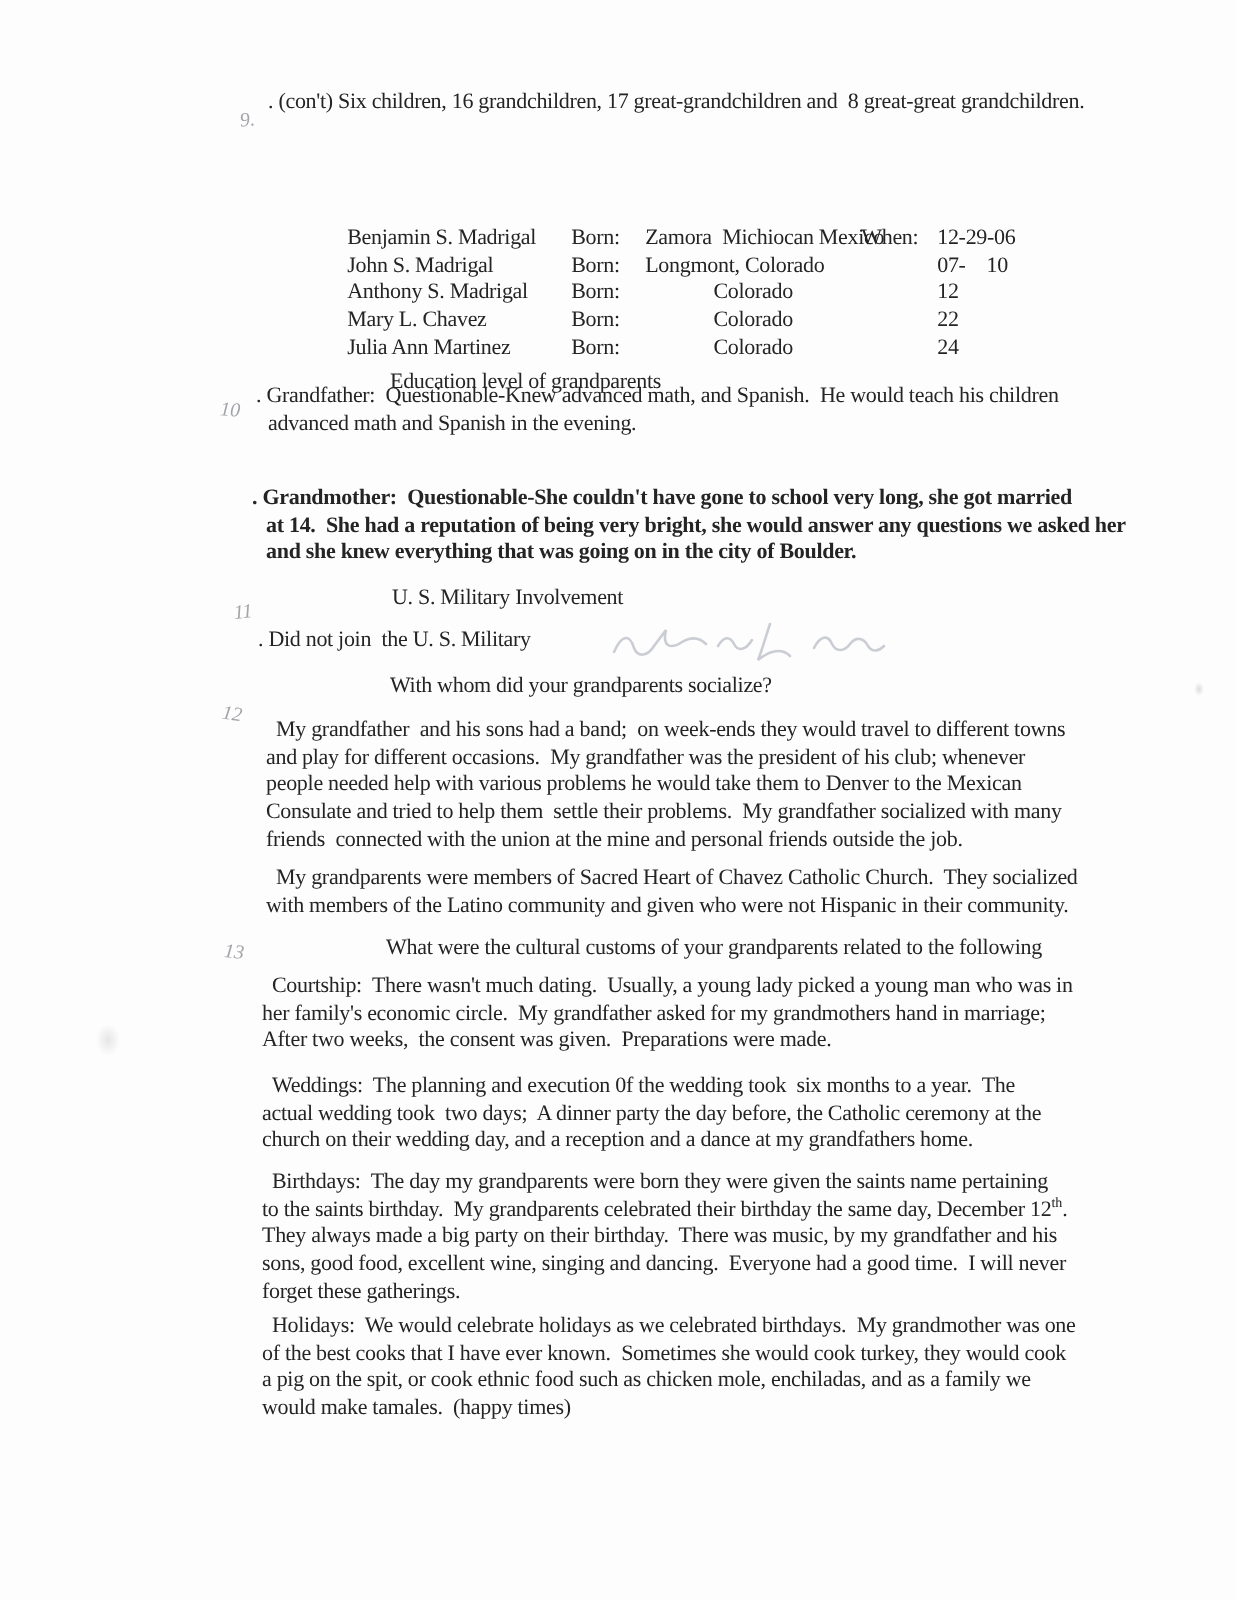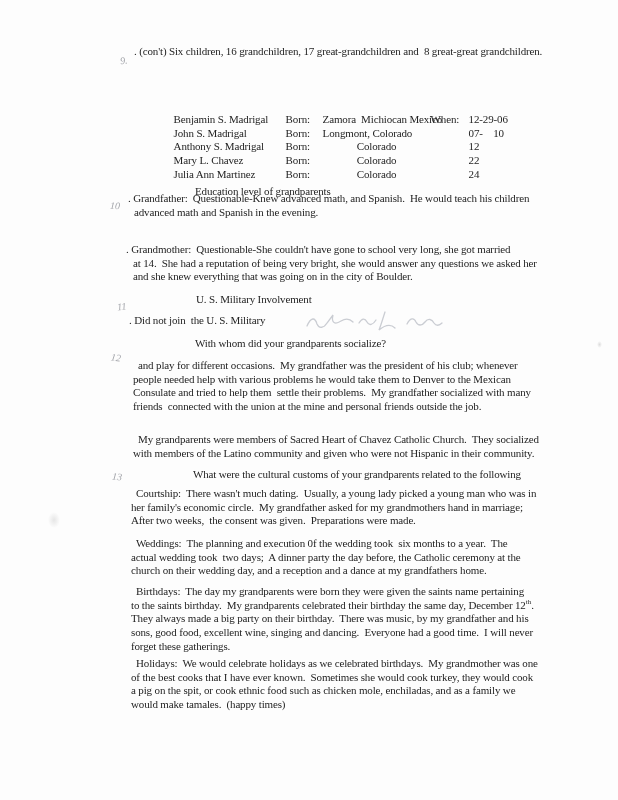--- a/index.html
+++ b/index.html
@@ -77,40 +77,41 @@
   <div class="heading" style="left:195px;top:184px;">Education level of grandparents</div>
   <div class="heading" style="left:196px;top:292px;">U. S. Military Involvement</div>
   <div class="heading" style="left:195px;top:336px;">With whom did your grandparents socialize?</div>
   <div class="heading" style="left:193px;top:467px;">What were the cultural customs of your grandparents related to the following</div>
 
   <div class="block" style="left:128px;top:192px;">
     <div class="line">. Grandfather:  Questionable-Knew advanced math, and Spanish.  He would teach his children</div>
     <div class="line" style="padding-left:6px;">advanced math and Spanish in the evening.</div>
   </div>
 
-  <div class="block" style="left:126px;top:243px;">
+  <div class="block" style="left:126px;top:243px;font-weight:bold;">
     <div class="line">. Grandmother:  Questionable-She couldn't have gone to school very long, she got married</div>
     <div class="line" style="padding-left:7px;">at 14.  She had a reputation of being very bright, she would answer any questions we asked her</div>
     <div class="line" style="padding-left:7px;">and she knew everything that was going on in the city of Boulder.</div>
   </div>
 
   <div class="block" style="left:129px;top:314px;">
     <div class="line">. Did not join  the U. S. Military</div>
   </div>
 
   <svg class="squiggle" width="152" height="26" viewBox="0 0 152 26">
     <g fill="none" stroke="#c2c5cc" stroke-width="1.3" stroke-linecap="round" opacity="0.85">
       <path d="M4 17 c4 -9 8 -9 10 -2 c2 5 7 4 10 -1 l6 -8 c-2 8 2 10 8 6 c5 -3 9 -2 12 1"></path>
       <path d="M56 14 c3 -5 6 -5 8 -1 c2 4 6 3 9 -2"></path>
       <path d="M82 3 c-2 6 -4 13 -6 18 c6 -5 12 -6 16 -2"></path>
       <path d="M104 15 c3 -6 7 -7 9 -2 c2 4 6 4 9 0 c3 -4 7 -3 9 1 c2 3 5 3 8 0"></path>
     </g>
   </svg>
 
   <div class="block para" style="left:133px;top:359px;">
+    <div class="line">My grandfather  and his sons had a band;  on week-ends they would travel to different towns</div>
     <div class="line">and play for different occasions.  My grandfather was the president of his club; whenever</div>
     <div class="line">people needed help with various problems he would take them to Denver to the Mexican</div>
     <div class="line">Consulate and tried to help them  settle their problems.  My grandfather socialized with many</div>
     <div class="line">friends  connected with the union at the mine and personal friends outside the job.</div>
   </div>
 
   <div class="block para" style="left:133px;top:433px;">
     <div class="line">My grandparents were members of Sacred Heart of Chavez Catholic Church.  They socialized</div>
     <div class="line">with members of the Latino community and given who were not Hispanic in their community.</div>
   </div>

